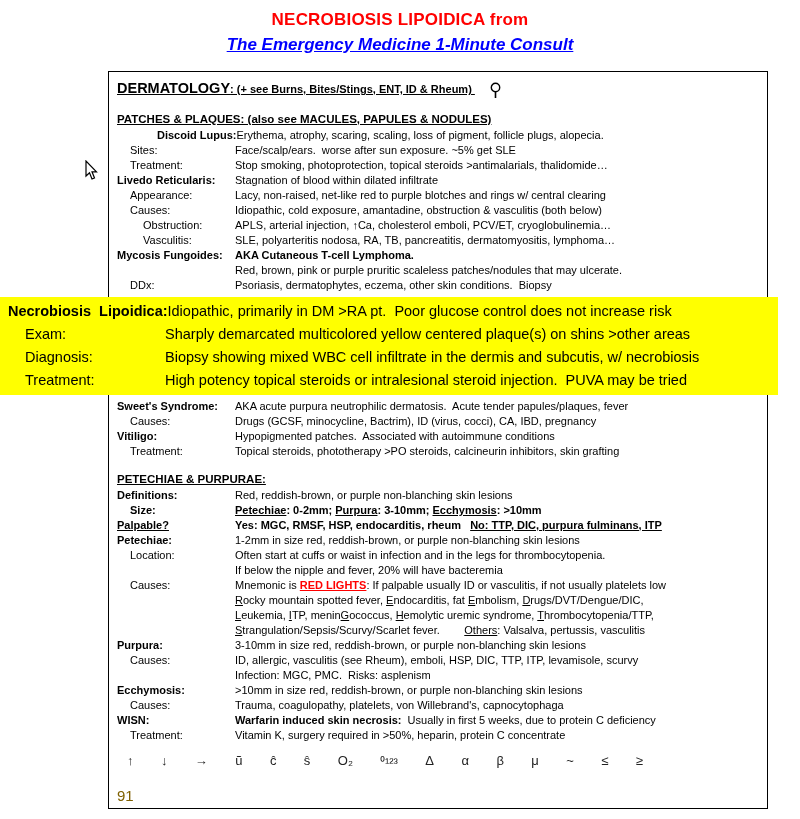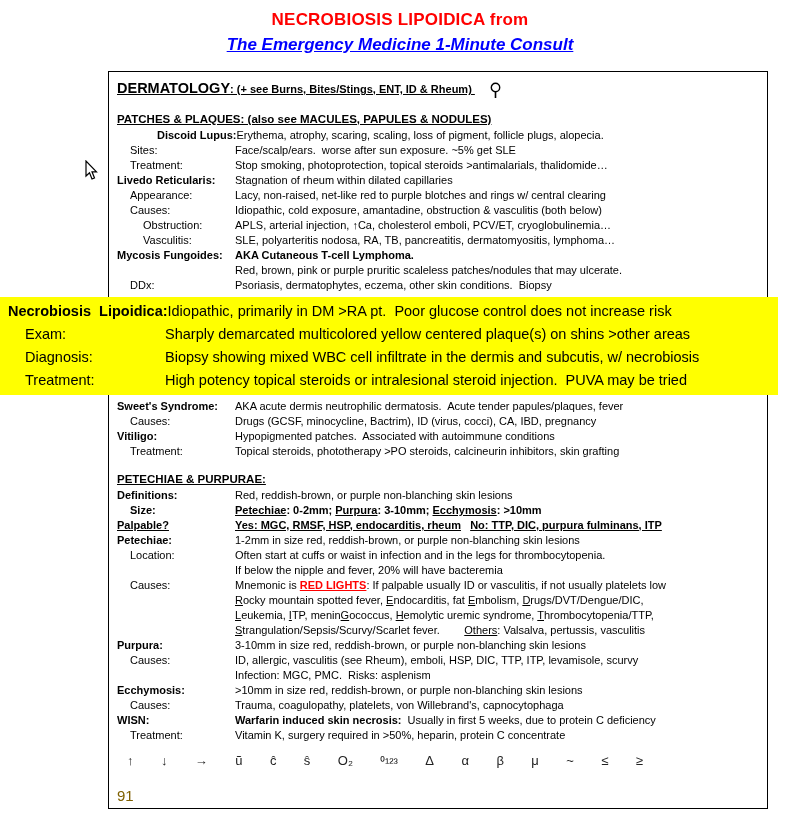--- a/index.html
+++ b/index.html
@@ -76,21 +76,21 @@
         <div class="row">
           <div class="lab" style="padding-left: 13px;"><span>Sites:</span></div>
           <div class="con"><span>Face/scalp/ears.  worse after sun exposure. ~5% get SLE</span></div>
         </div>
         <div class="row">
           <div class="lab" style="padding-left: 13px;"><span>Treatment:</span></div>
           <div class="con"><span>Stop smoking, photoprotection, topical steroids &gt;antimalarials, thalidomide…</span></div>
         </div>
         <div class="row">
           <div class="lab" style="padding-left: 0px;"><span style="font-weight: bold;">Livedo Reticularis:</span></div>
-          <div class="con"><span>Stagnation of rheum within dilated capillaries</span></div>
+          <div class="con"><span>Stagnation of blood within dilated infiltrate</span></div>
         </div>
         <div class="row">
           <div class="lab" style="padding-left: 13px;"><span>Appearance:</span></div>
           <div class="con"><span>Lacy, non-raised, net-like red to purple blotches and rings w/ central clearing</span></div>
         </div>
         <div class="row">
           <div class="lab" style="padding-left: 13px;"><span>Causes:</span></div>
           <div class="con"><span>Idiopathic, cold exposure, amantadine, obstruction &amp; vasculitis (both below)</span></div>
         </div>
         <div class="row">
@@ -126,21 +126,21 @@
             <div class="lab" style="padding-left: 17px;"><span>Diagnosis:</span></div>
             <div class="con"><span>Biopsy showing mixed WBC cell infiltrate in the dermis and subcutis, w/ necrobiosis</span></div>
           </div>
           <div class="hrow">
             <div class="lab" style="padding-left: 17px;"><span>Treatment:</span></div>
             <div class="con"><span>High potency topical steroids or intralesional steroid injection.  PUVA may be tried</span></div>
           </div>
         </div>
         <div class="row">
           <div class="lab" style="padding-left: 0px;"><span style="font-weight: bold;">Sweet's Syndrome:</span></div>
-          <div class="con"><span>AKA acute dermis neutrophilic dermatosis.  Acute tender papules/plaques, fever</span></div>
+          <div class="con"><span>AKA acute purpura neutrophilic dermatosis.  Acute tender papules/plaques, fever</span></div>
         </div>
         <div class="row">
           <div class="lab" style="padding-left: 13px;"><span>Causes:</span></div>
           <div class="con"><span>Drugs (GCSF, minocycline, Bactrim), ID (virus, cocci), CA, IBD, pregnancy</span></div>
         </div>
         <div class="row">
           <div class="lab" style="padding-left: 0px;"><span style="font-weight: bold;">Vitiligo:</span></div>
           <div class="con"><span>Hypopigmented patches.  Associated with autoimmune conditions</span></div>
         </div>
         <div class="row">
@@ -151,21 +151,21 @@
         <div class="row">
           <div class="lab" style="padding-left: 0px;"><span style="font-weight: bold;">Definitions:</span></div>
           <div class="con"><span>Red, reddish-brown, or purple non-blanching skin lesions</span></div>
         </div>
         <div class="row">
           <div class="lab" style="padding-left: 13px;"><span style="font-weight: bold;">Size:</span></div>
           <div class="con"><span style="font-weight: bold; text-decoration: underline;">Petechiae</span><span style="font-weight: bold;">: 0-2mm; </span><span style="font-weight: bold; text-decoration: underline;">Purpura</span><span style="font-weight: bold;">: 3-10mm; </span><span style="font-weight: bold; text-decoration: underline;">Ecchymosis</span><span style="font-weight: bold;">: &gt;10mm</span></div>
         </div>
         <div class="row">
           <div class="lab" style="padding-left: 0px;"><span style="font-weight: bold; text-decoration: underline; margin-top: 34px;">Palpable?</span></div>
-          <div class="con"><span style="font-weight: bold; text-decoration: underline;">Yes: MGC, RMSF, HSP, endocarditis, rheum</span><span style="font-weight: bold;">   </span><span style="font-weight: bold; text-decoration: underline;">No: TTP, DIC, purpura fulminans, ITP</span></div>
+          <div class="con"><span style="font-weight: bold; ">Yes: MGC, RMSF, HSP, endocarditis, rheum</span><span style="font-weight: bold;">   </span><span style="font-weight: bold; text-decoration: underline;">No: TTP, DIC, purpura fulminans, ITP</span></div>
         </div>
         <div class="row">
           <div class="lab" style="padding-left: 0px;"><span style="font-weight: bold;">Petechiae:</span></div>
           <div class="con"><span>1-2mm in size red, reddish-brown, or purple non-blanching skin lesions</span></div>
         </div>
         <div class="row">
           <div class="lab" style="padding-left: 13px;"><span>Location:</span></div>
           <div class="con"><span>Often start at cuffs or waist in infection and in the legs for thrombocytopenia.</span></div>
         </div>
         <div class="row">

